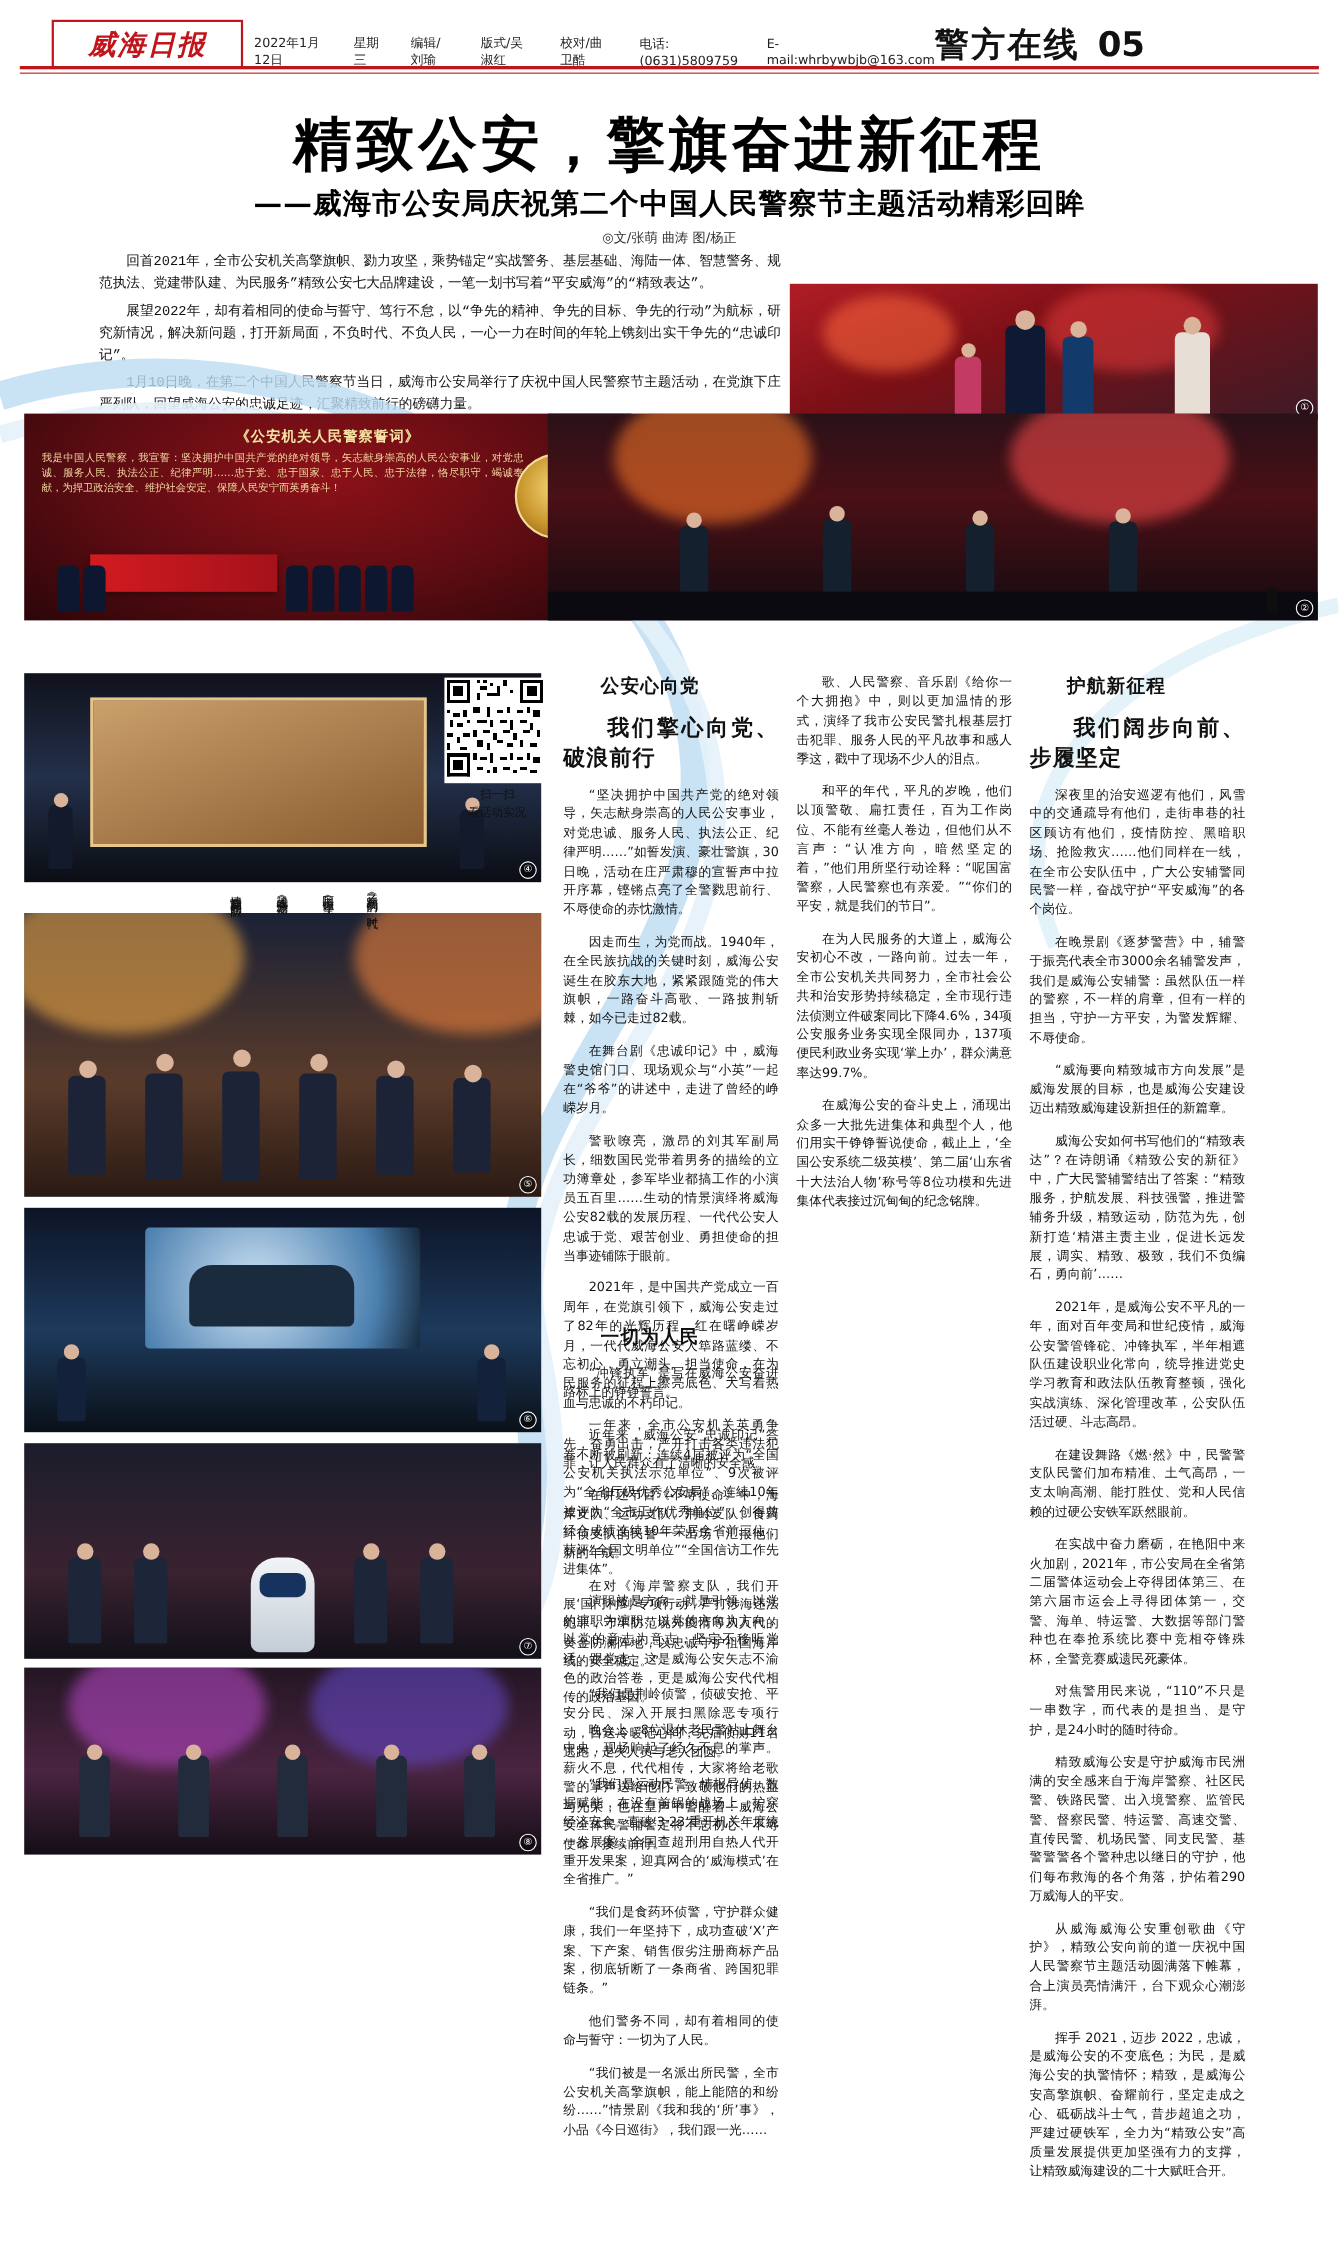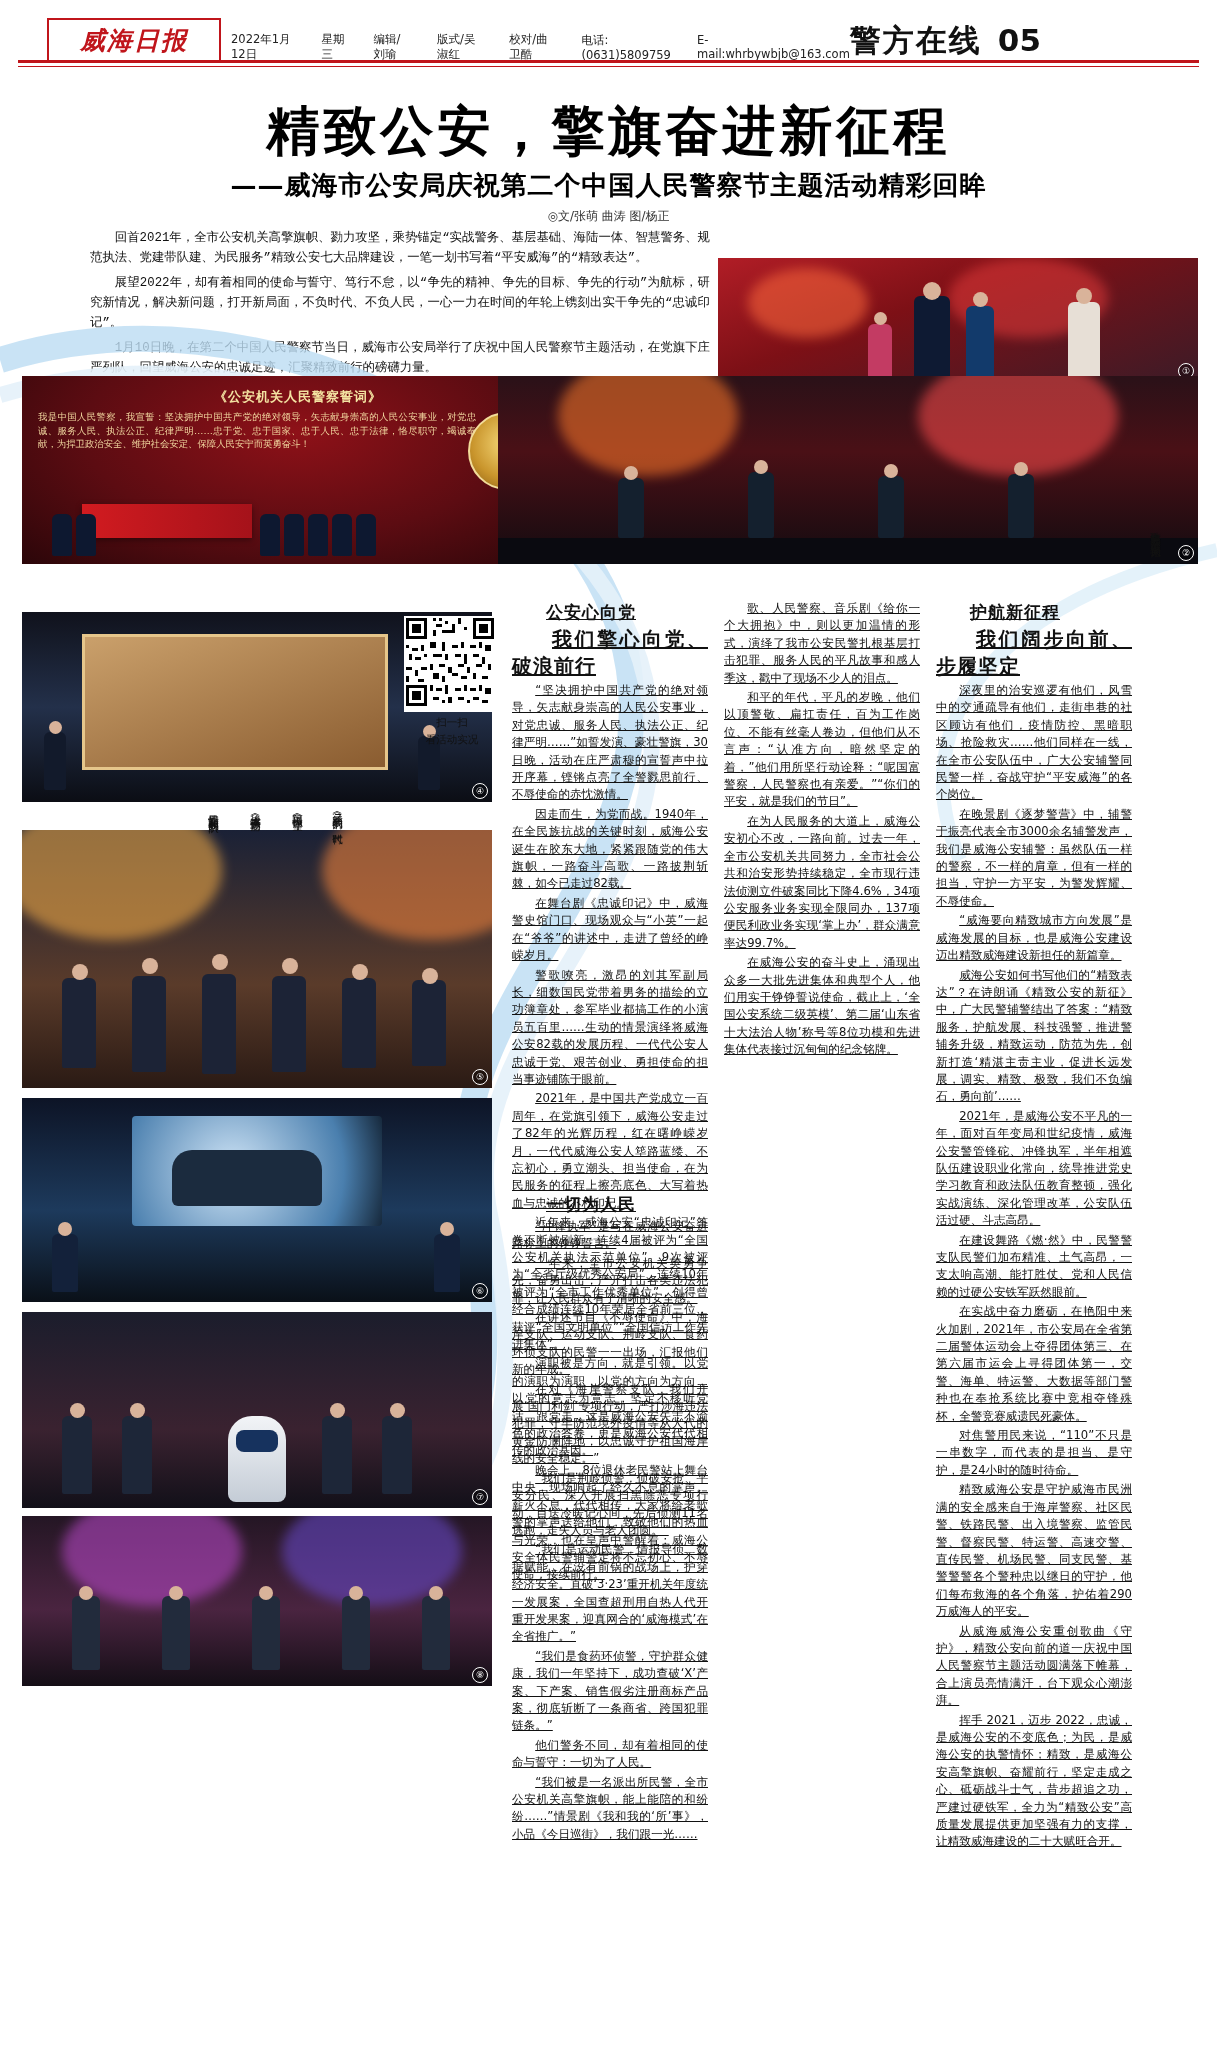--- a/index.html
+++ b/index.html
@@ -160,21 +160,21 @@
   #vcapC{left:290px;top:806px;height:64px;}
   #vcapD{left:330px;top:806px;height:58px;}
   #vcapE{left:1148px;top:524px;height:120px;}
 
   
   .col{
     position:absolute;
     font-size:11.6px;line-height:17.4px;color:#111;text-align:justify;
     font-family:"DejaVu Sans", sans-serif;
   }
-  .col p{margin:0 0 2px 0;text-indent:2em;text-decoration:underline;}
+  .col p{margin:12px 0 2px 0;text-indent:2em;}
   .sec-kicker{
     font-family:"DejaVu Serif", serif;
     font-weight:bold;font-size:17px;line-height:24px;margin:0 0 1px 0;text-indent:0;
     letter-spacing:1px;
   }
   .sec-title{
     font-family:"DejaVu Serif", serif;
     font-weight:bold;font-size:20px;line-height:27px;margin:0 0 6px 0;text-indent:0;
     letter-spacing:1px;
   }

